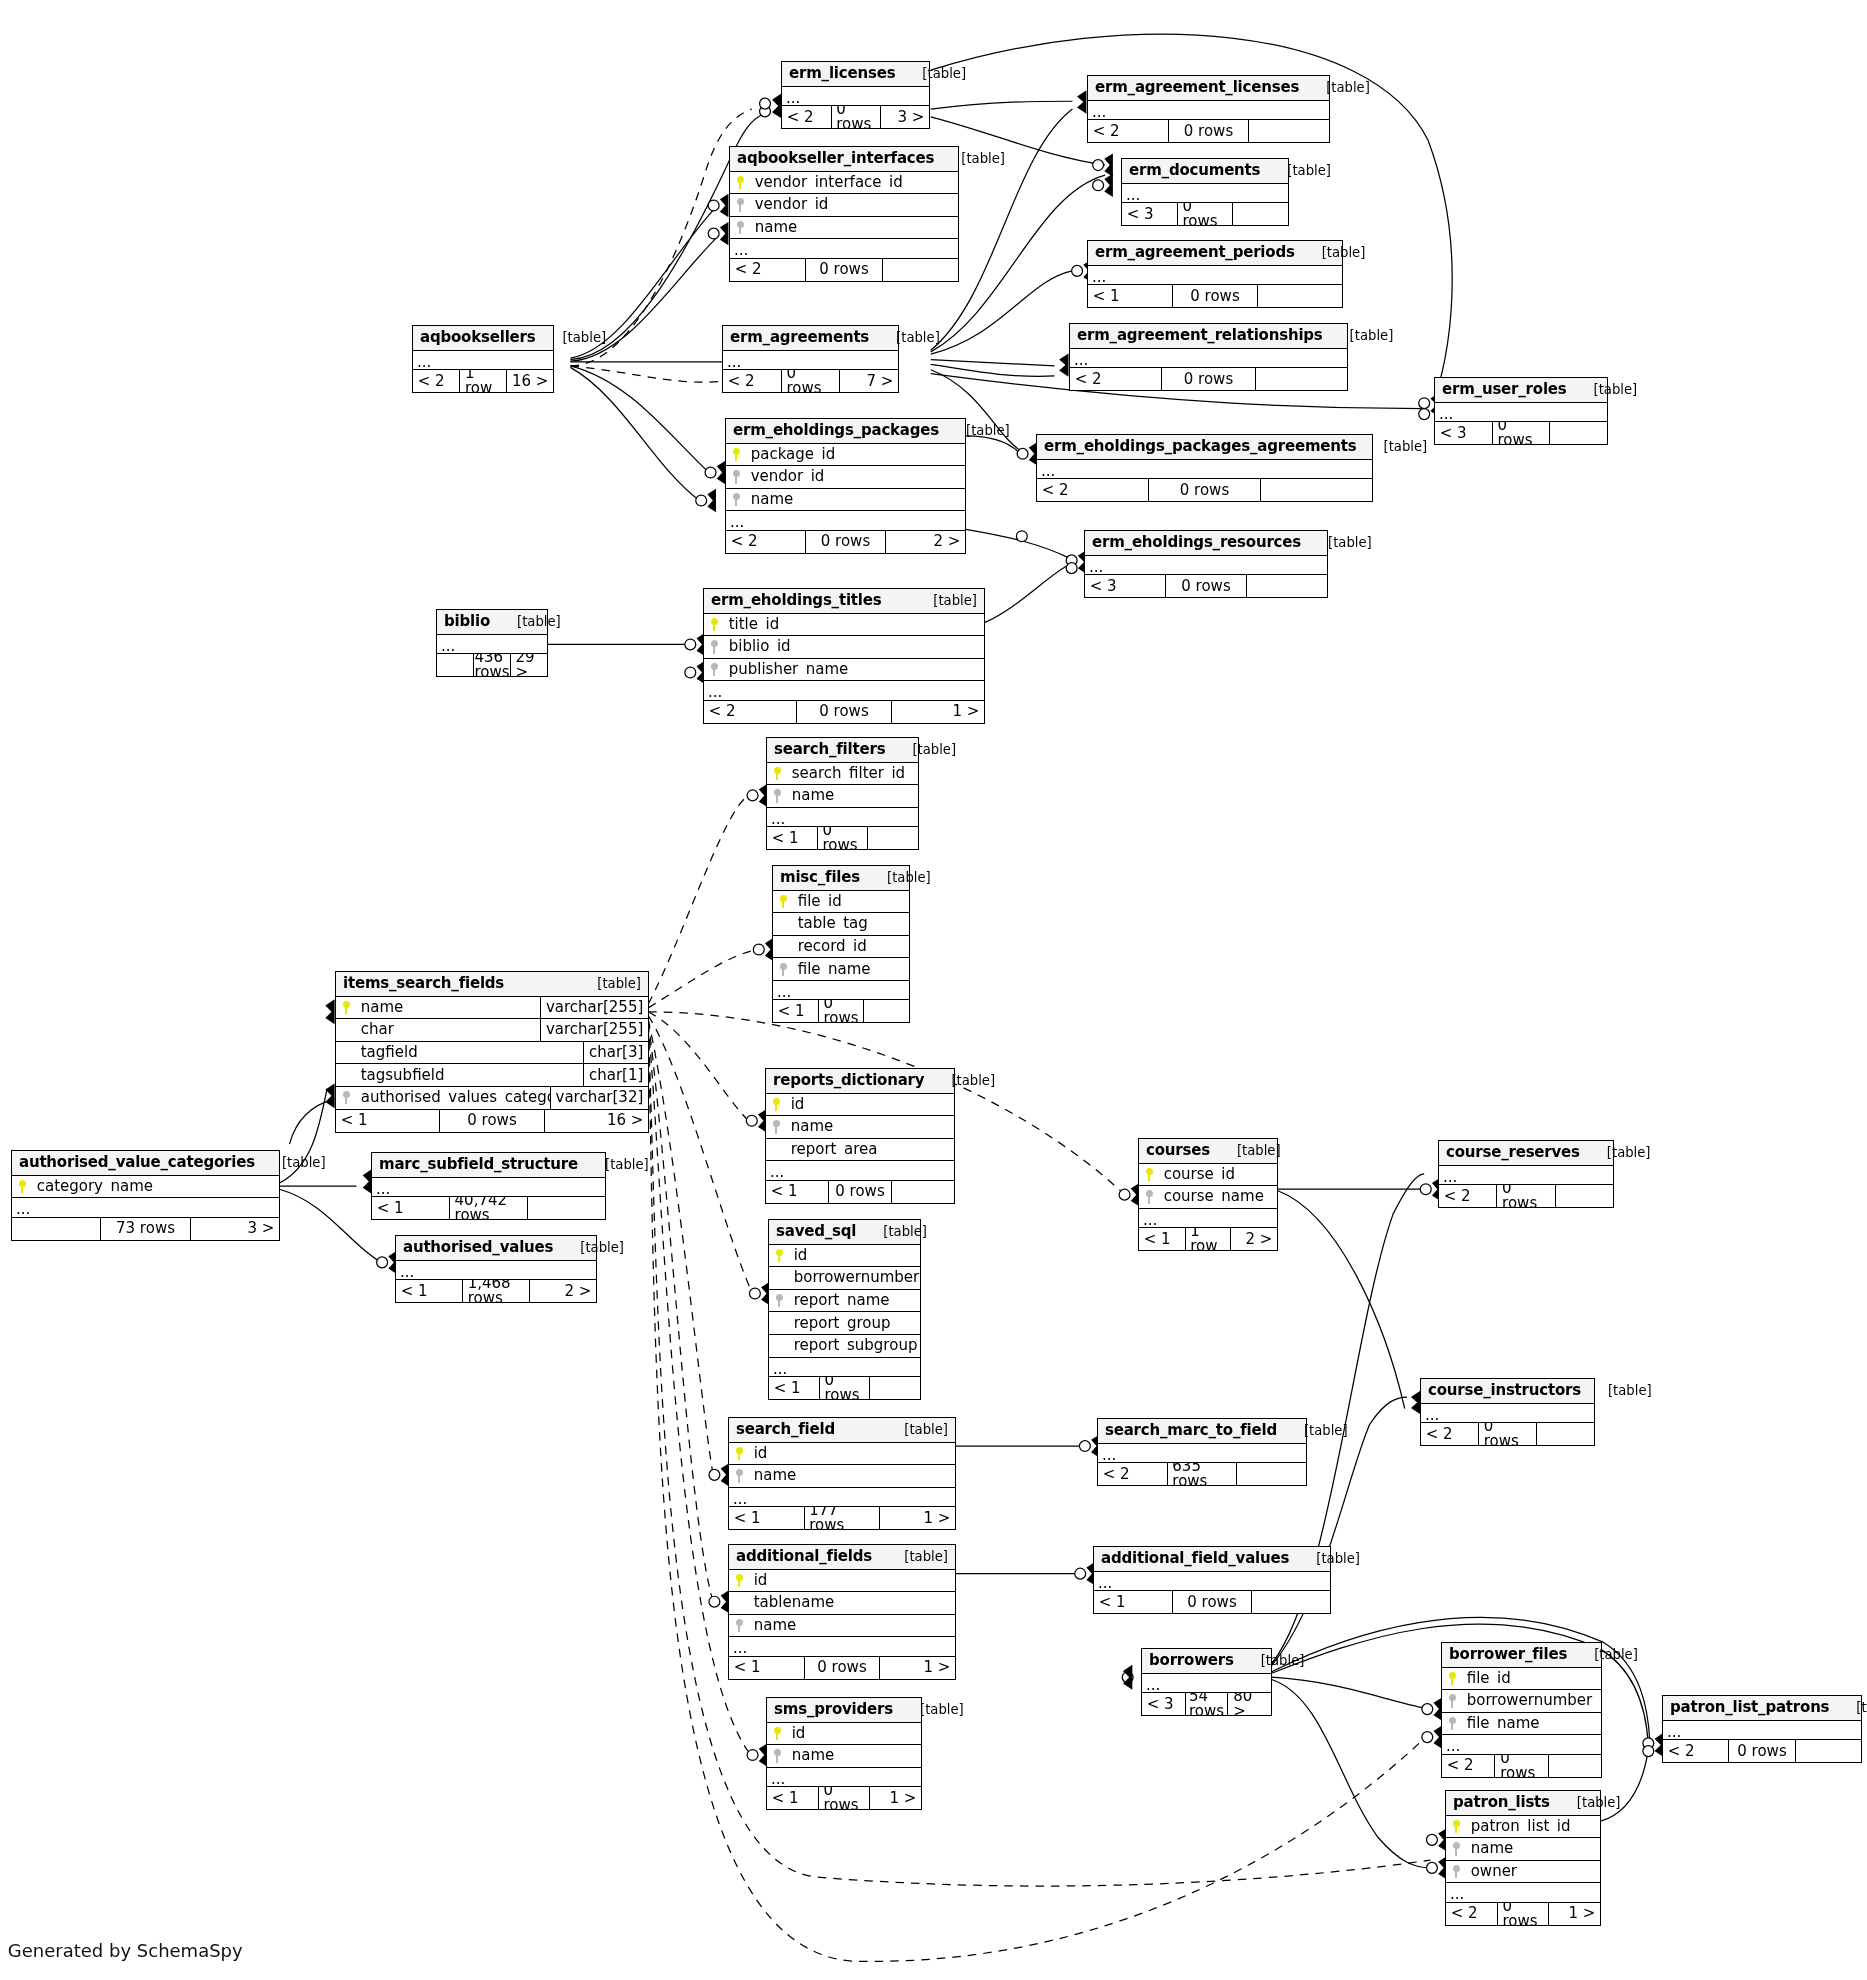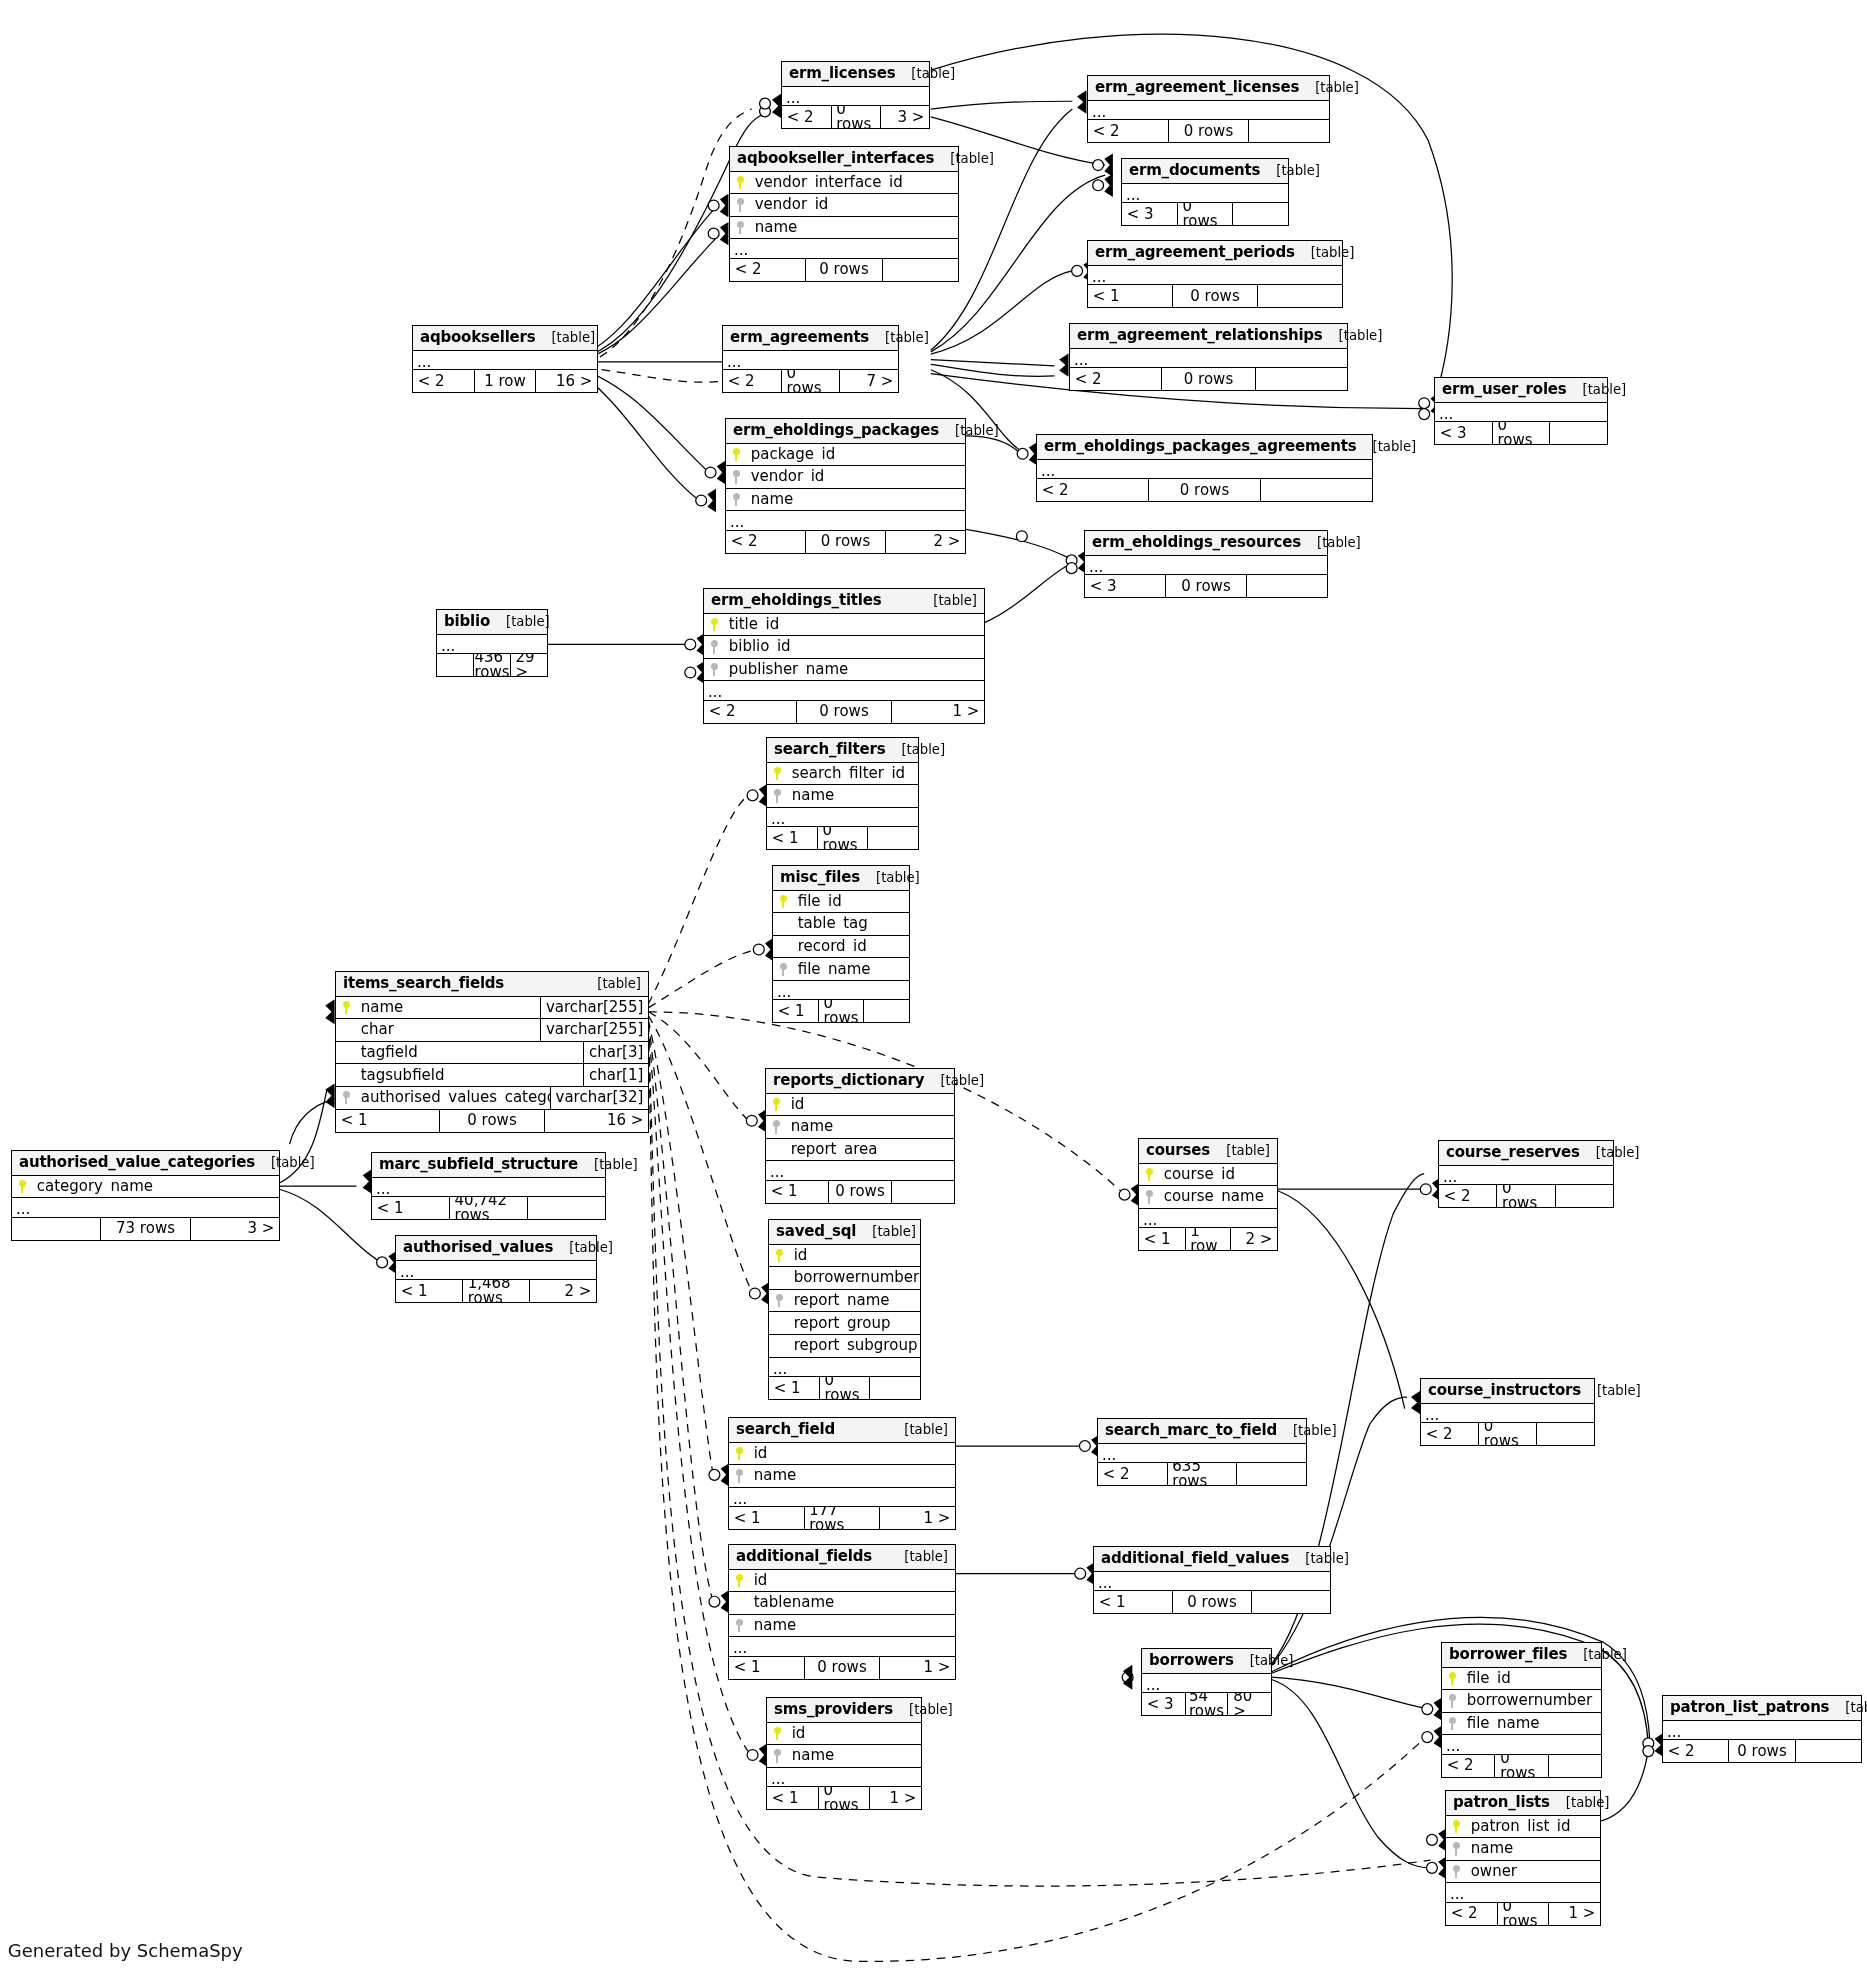--- a/index.html
+++ b/index.html
@@ -49,21 +49,21 @@
     white-space: nowrap;
   }
   .tbl-name {
     font-weight: bold;
     font-size: 15px;
     letter-spacing: -0.2px;
   }
   .tbl-tag {
     font-size: 13.2px;
     font-weight: normal;
-    padding-left: 16px;
+    padding-left: 27px;
   }
   .col-row {
     display: flex;
     align-items: center;
     border-bottom: 1.6px solid #000;
     box-sizing: border-box;
     height: 22.6px;
     white-space: nowrap;
   }
   .col-row:last-child { border-bottom: none; }
@@ -395,21 +395,21 @@
         </div>
         <div class="ellip-row">
           <span>...</span>
         </div>
         <div class="foot-row">
           <div class="foot-cell foot-left" style="flex: 0 0 33%;">&lt; 1</div>
           <div class="foot-cell foot-mid" style="flex: 1 1 auto;">0 rows</div>
           <div class="foot-cell foot-right" style="flex: 0 0 33%;"></div>
         </div>
       </div>
-      <div class="tbl" style="left: 412px; top: 325px; width: 186px;">
+      <div class="tbl" style="left: 412px; top: 325px; width: 142px;">
         <div class="tbl-title">
           <span class="tbl-name">aqbooksellers</span>
           <span class="tbl-tag">[table]</span>
         </div>
         <div class="ellip-row">
           <span>...</span>
         </div>
         <div class="foot-row">
           <div class="foot-cell foot-left" style="flex: 0 0 33%;">&lt; 2</div>
           <div class="foot-cell foot-mid" style="flex: 1 1 auto;">1 row</div>

